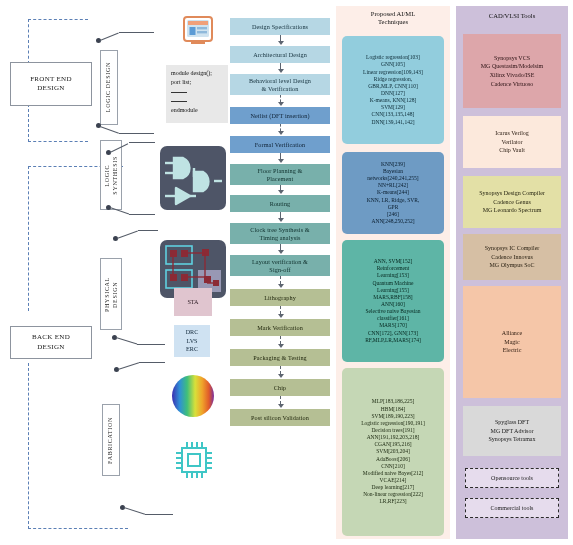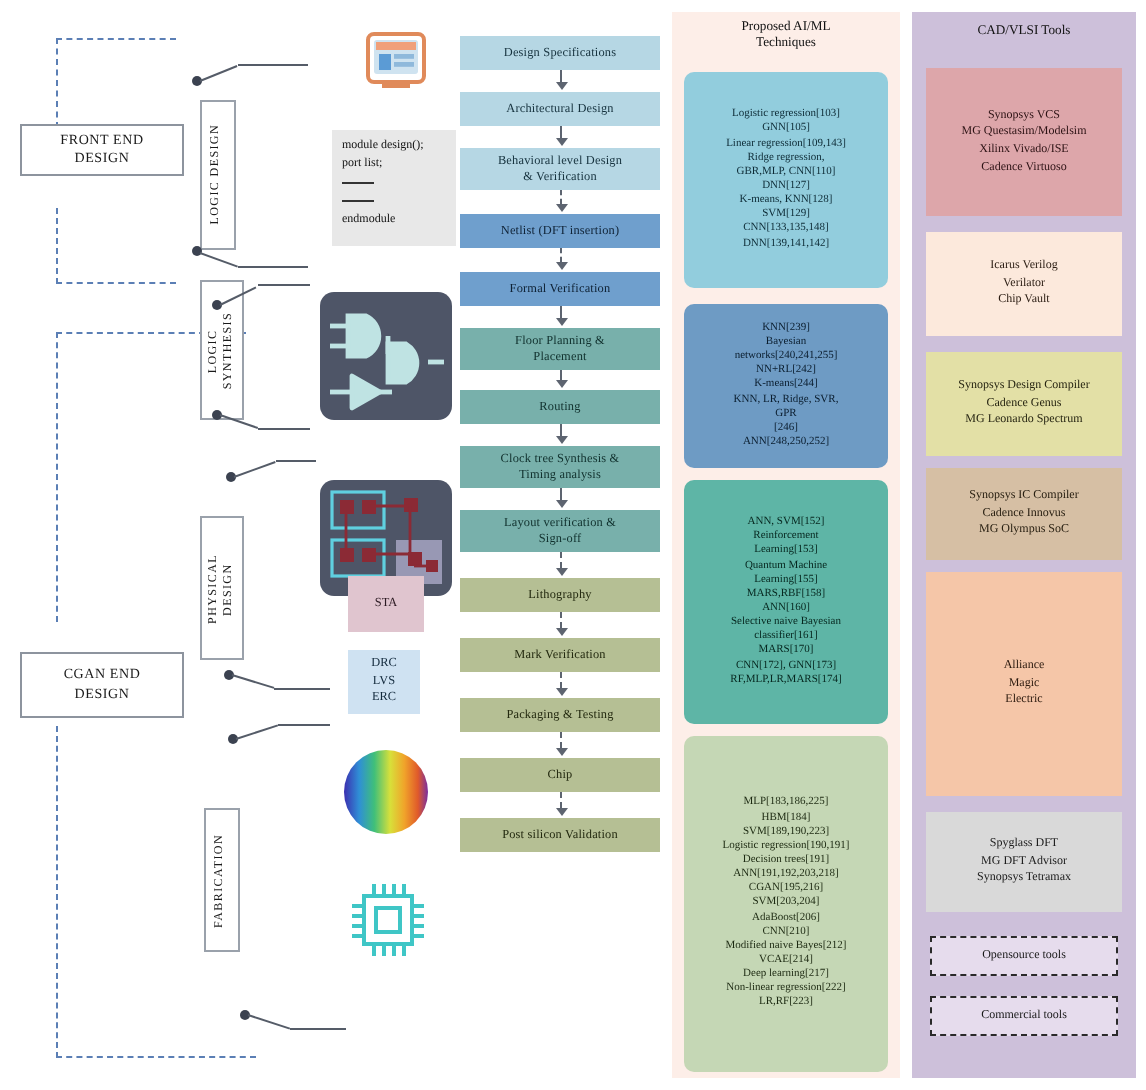--- a/index.html
+++ b/index.html
@@ -93,26 +93,26 @@
   <div class="abs dash-h" style="left:28px;top:19px;width:60px;"></div>
   <div class="abs dash-v" style="left:28px;top:19px;height:45px;"></div>
   <div class="abs dash-v" style="left:28px;top:104px;height:38px;"></div>
   <div class="abs dash-h" style="left:28px;top:141px;width:60px;"></div>
   <div class="abs dash-h" style="left:28px;top:166px;width:95px;"></div>
 
   <div class="abs dash-v" style="left:28px;top:166px;height:145px;"></div>
   <div class="abs dash-v" style="left:28px;top:363px;height:166px;"></div>
   <div class="abs dash-h" style="left:28px;top:528px;width:100px;"></div>
 
-  <div class="abs endlabel" style="left:10px;top:62px;width:82px;height:26px;">
+  <div class="abs endlabel" style="left:10px;top:62px;width:82px;height:44px;">
     <span class="multiline">FRONT END
 DESIGN</span>
   </div>
   <div class="abs endlabel" style="left:10px;top:326px;width:82px;height:33px;">
-    <span class="multiline">CGAN END
+    <span class="multiline">BACK END
 DESIGN</span>
   </div>
 
   <div class="abs stage" style="left:100px;top:50px;width:18px;height:75px;">
     <span class="multiline">LOGIC DESIGN</span>
   </div>
   <div class="abs stage" style="left:100px;top:140px;width:22px;height:70px;">
     <span class="multiline">LOGIC
 SYNTHESIS</span>
   </div>

